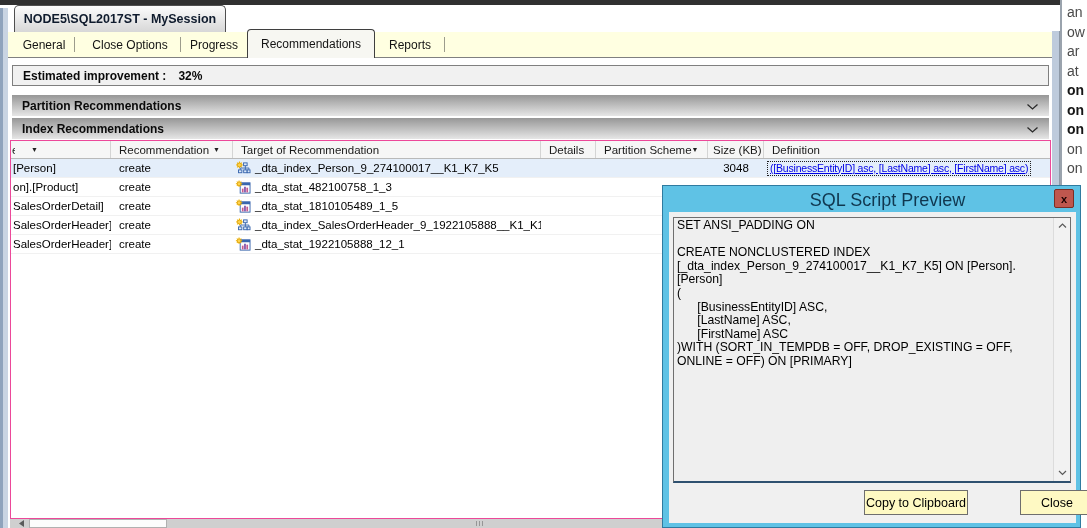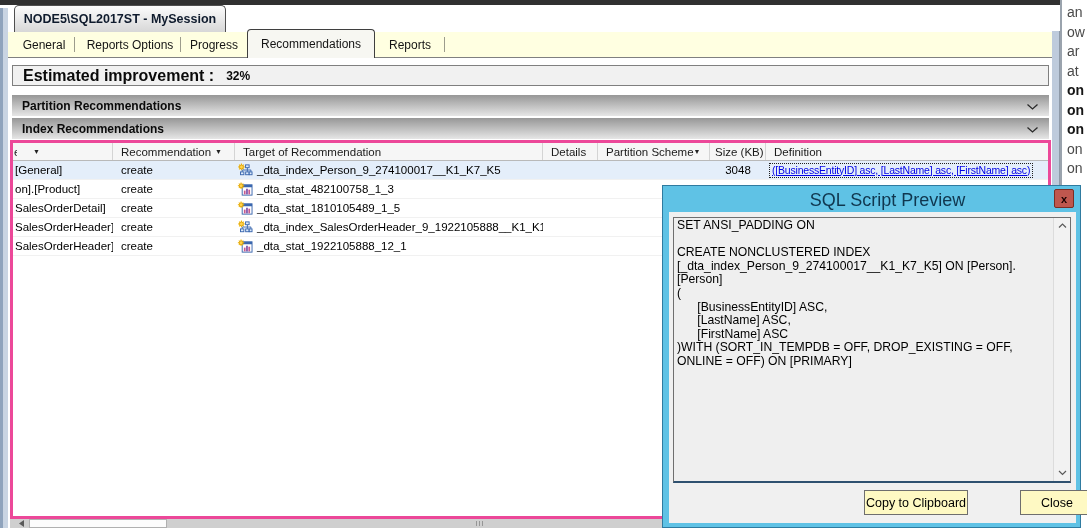--- a/index.html
+++ b/index.html
@@ -23,30 +23,30 @@
   .session-tab { position:absolute; left:14px; top:5px; width:212px; height:27px; background:linear-gradient(#FCFCFC,#D7D7D7); border:1px solid #4F4F4F; border-bottom:none; border-radius:5px 5px 0 0; display:flex; align-items:center; justify-content:center; font-size:12.5px; font-weight:bold; color:#0F1B2D; z-index:4; }
 
   .tab-strip { position:absolute; left:8px; top:32px; width:1044px; height:26px; background:#FFFFE1; border-bottom:1px solid #808080; z-index:3; }
   .tab { position:absolute; top:0; height:25px; display:flex; align-items:center; justify-content:center; font-size:12px; color:#141414; cursor:default; }
   .tab-sep { position:absolute; top:5px; width:1px; height:15px; background:#9C9C8C; }
   .tab.active { top:-3px; height:29px; background:#F7F7F2; border:1px solid #3F3F3F; border-bottom:none; border-radius:4px 4px 0 0; z-index:5; }
 
   .content { position:absolute; left:8px; top:58px; width:1044px; height:470px; background:#fff; }
 
   .est-box { position:absolute; left:4px; top:7px; width:1037px; height:21px; background:#F1F1F1; border:1px solid #7F7F7F; display:flex; align-items:center; padding-left:10px; }
-  .est-box .lbl { font-size:16px; font-weight:bold; color:#0A0A0A; }
+  .est-box .lbl { font-size:12px; font-weight:bold; color:#0A0A0A; }
   .est-box .val { font-size:12px; font-weight:bold; color:#0A0A0A; margin-left:12px; }
 
   .section-bar { position:absolute; left:4px; width:1037px; height:21px; background:linear-gradient(#979797,#E6E6E6); display:flex; align-items:center; justify-content:space-between; padding:0 10px; }
   .section-bar .stitle { font-size:12px; font-weight:bold; color:#0A0A0A; }
   .bar-partition { top:37px; }
   .bar-index { top:60px; }
 
   
-  .grid { position:absolute; left:2px; top:82px; width:1041px; height:379px; border:3px solid #ec4899; background:#fff; overflow:hidden; }
+  .grid { position:absolute; left:2px; top:82px; width:1041px; height:379px; border:1px solid #ec4899; background:#fff; overflow:hidden; }
   .grid-header { display:flex; height:18px; background:#F6F6F6; border-bottom:1px solid #B9B9B9; }
   .hcell { height:100%; border-right:1px solid #D4D4D4; font-size:11.5px; color:#1A1A1A; display:flex; align-items:center; overflow:hidden; white-space:nowrap; }
   .c1 { width:100px; } .c2 { width:122px; } .c3 { width:308px; } .c4 { width:55px; } .c5 { width:112px; } .c6 { width:56px; } .c7 { flex:1; }
   .hcell .htext { padding-left:8px; }
   .filter-arrow { font-size:7px; color:#222; line-height:7px; }
   .hc1-frag { display:inline-block; width:4px; overflow:hidden; padding-left:1px; font-size:11.5px; }
   .hc1-arrow { margin-left:16px; }
   .h-between { justify-content:space-between; padding-right:12px; }
 
   .grid-row { display:flex; height:19px; align-items:center; border-bottom:1px solid #F1F1F1; background:#fff; }
@@ -112,21 +112,21 @@
     <div class="session-tab">
       <span>NODE5\SQL2017ST - MySession</span>
     </div>
 
     <div class="tab-strip">
       <div class="tab" style="left:6px; width:60px;">
           <span>General</span>
         </div>
       <div class="tab-sep" style="left:66px;"></div>
       <div class="tab" style="left:72px; width:100px;">
-          <span>Reports Options</span>
+          <span>Close Options</span>
         </div>
       <div class="tab-sep" style="left:172px;"></div>
       <div class="tab" style="left:176px; width:60px;">
           <span>Progress</span>
         </div>
       <div class="tab active" style="left:239px; width:128px;">
           <span>Recommendations</span>
         </div>
       <div class="tab" style="left:373px; width:58px;">
           <span>Reports</span>
@@ -177,21 +177,21 @@
           </div>
           <div class="hcell c6">
             <span class="htext" style="padding-left:5px;">Size (KB)</span>
           </div>
           <div class="hcell c7" style="border-right:none;">
             <span class="htext">Definition</span>
           </div>
         </div>
         <div>
             <div class="grid-row selected">
-    <div class="cell c1">[General]</div>
+    <div class="cell c1">[Person]</div>
     <div class="cell c2">create</div>
     <div class="cell c3">
       <span class="ricon icon-index">
         <svg width="16" height="15" viewBox="0 0 16 16">
           <g stroke="#F2B600" stroke-width="1.1">
             <line x1="4.2" y1="0.6" x2="4.2" y2="7.8"></line>
                       <line x1="0.6" y1="4.2" x2="7.8" y2="4.2"></line>
             <line x1="1.7" y1="1.7" x2="6.7" y2="6.7"></line>
                       <line x1="6.7" y1="1.7" x2="1.7" y2="6.7"></line>
           </g>

